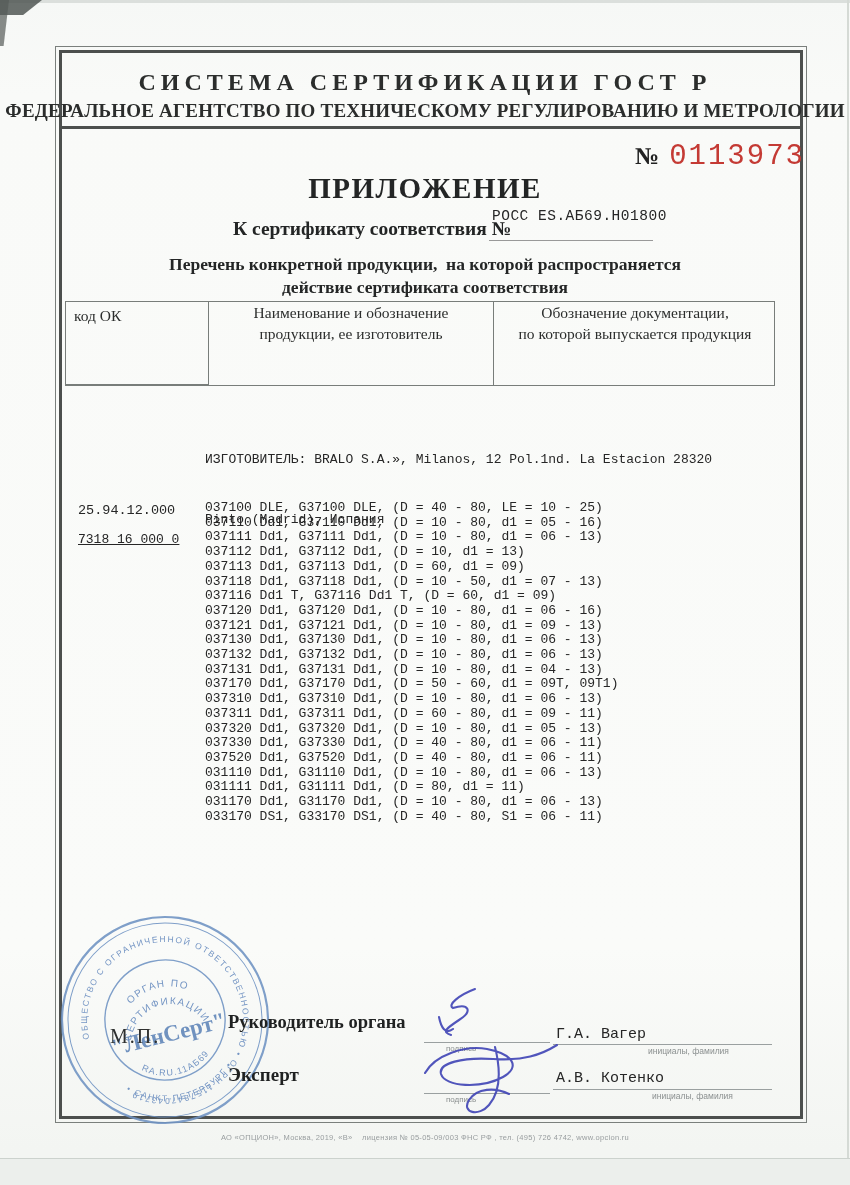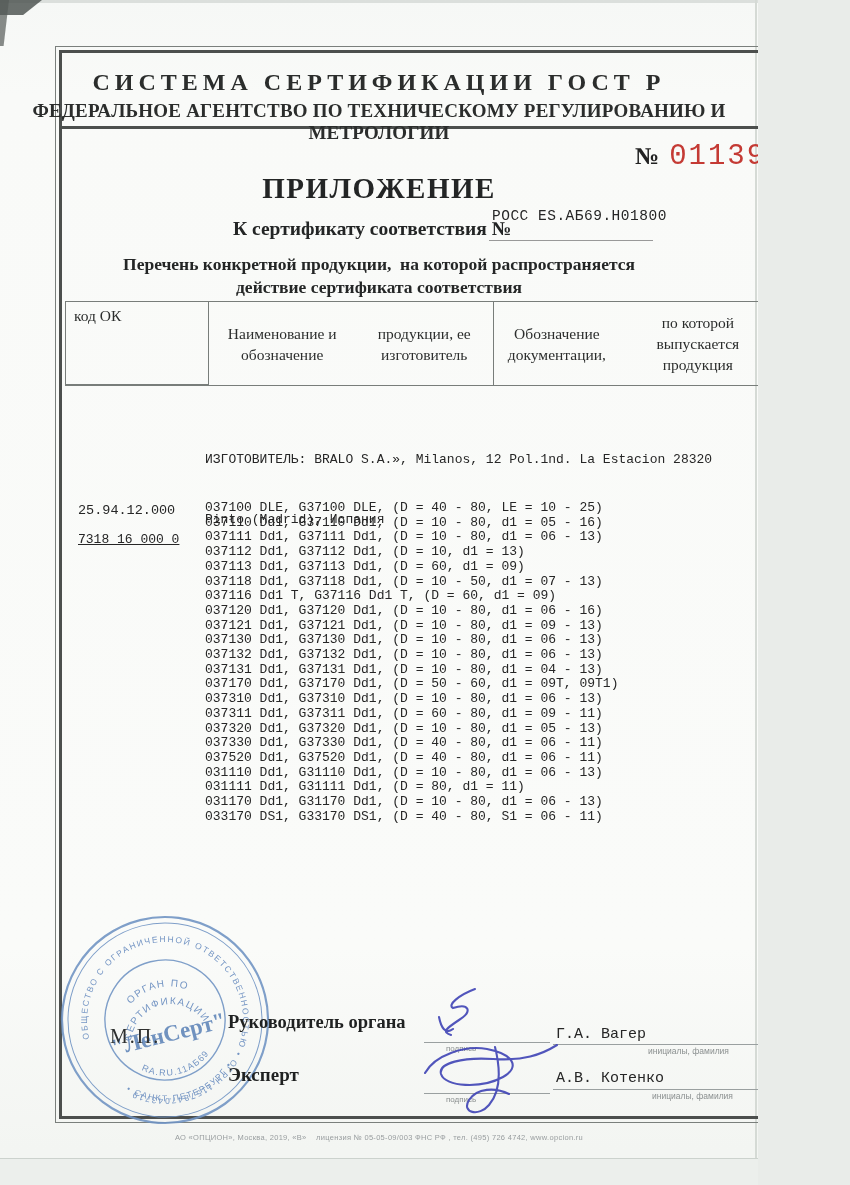--- a/index.html
+++ b/index.html
@@ -1,19 +1,19 @@
 <!DOCTYPE html>
 <html><head>
 <meta charset="utf-8">
 <style>
   * { margin:0; padding:0; box-sizing:border-box; }
   html,body { width:850px; height:1185px; }
   body { font-family:"Liberation Serif", serif; background:#e9ece9; }
   .page {
-    position:relative; width:758px; height:1185px; overflow:hidden;
+    position:relative; width:850px; height:1185px; overflow:hidden;
     background:linear-gradient(180deg,#f6f8f6 0%, #f9faf8 8%, #fafbf9 80%, #f3f5f2 97%);
     color:#222;
   }
   
   .top-edge   { position:absolute; left:0; top:0; width:100%; height:3px; background:#c9cfcb; opacity:.6; }
   .corner-mark{ position:absolute; left:0; top:0; width:42px; height:15px; background:#474d4b;
                 clip-path:polygon(0 0,100% 0,55% 100%,0 100%); opacity:.8; }
   .corner-mark2{ position:absolute; left:0; top:0; width:9px; height:46px; background:#555b59;
                 clip-path:polygon(0 0,100% 0,40% 100%,0 100%); opacity:.7; }
   .right-edge { position:absolute; right:1px; top:0; width:2px; height:100%; background:#d5dad5; }
@@ -49,22 +49,22 @@
   .sub2 { position:absolute; left:0; right:0; top:277px; text-align:center;
           font-weight:bold; font-size:17.5px; color:#242626; }
 
   
   .ptable { position:absolute; left:65px; top:301px; width:710px; height:85px;
             border:1px solid #787d7a; display:grid; grid-template-columns:143px 285px 282px; }
   .ptable .c1 { border-right:1px solid #787d7a; display:flex; flex-direction:column; }
   .ptable .c1 .cell { flex:1; padding:5px 8px; font-size:15.5px; color:#2c2e2d; }
   .ptable .c1 .cell:first-child { border-bottom:1px solid #787d7a; }
   .ptable .c2 { border-right:1px solid #787d7a; }
-  .ptable .c2, .ptable .c3 { display:flex; align-items:center;
-            justify-content:center; text-align:center; font-size:15.5px; line-height:21px; color:#2c2e2d; }
+  .ptable .c2, .ptable .c3 { display:flex; flex-direction:column; align-items:center;
+            text-align:center; font-size:15.5px; line-height:21px; color:#2c2e2d; }
 
   
   .mono { font-family:"Liberation Mono", monospace; color:#262626; white-space:pre; }
   .manufacturer { position:absolute; left:205px; top:410px; font-size:13px; line-height:20px; }
   .code-ok    { position:absolute; left:78px; top:503px; font-size:13.5px; }
   .code-tnved { position:absolute; left:78px; top:532px; font-size:13px;text-decoration:underline; }
   .products   { position:absolute; left:205px; top:501px; font-size:13px; }
   .product-line { line-height:14.7px; }
 
   

